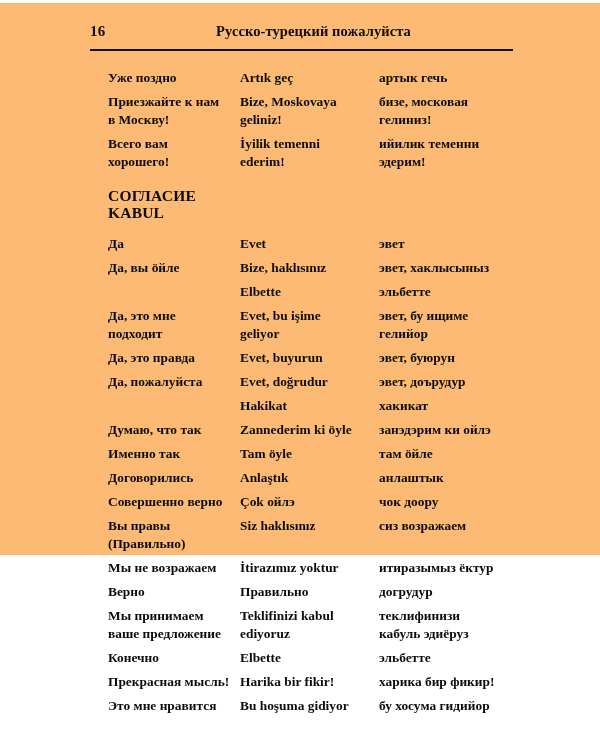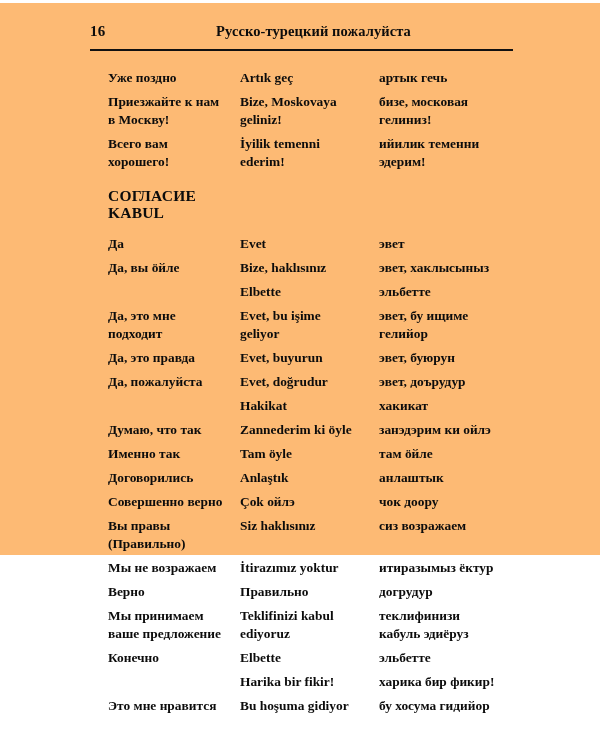--- a/index.html
+++ b/index.html
@@ -237,20 +237,21 @@
 ediyoruz</div>
           <div class="c3">теклифинизи
 кабуль эдиёруз</div>
         </div>
         <div class="row">
           <div class="c1">Конечно</div>
           <div class="c2">Elbette</div>
           <div class="c3">эльбетте</div>
         </div>
         <div class="row">
+          <div class="c1">Прекрасная мысль!</div>
           <div class="c2">Harika bir fikir!</div>
           <div class="c3">харика бир фикир!</div>
         </div>
         <div class="row">
           <div class="c1">Это мне нравится</div>
           <div class="c2">Bu hoşuma gidiyor</div>
           <div class="c3">бу хосума гидийор</div>
         </div>
       </div>
   </div>

